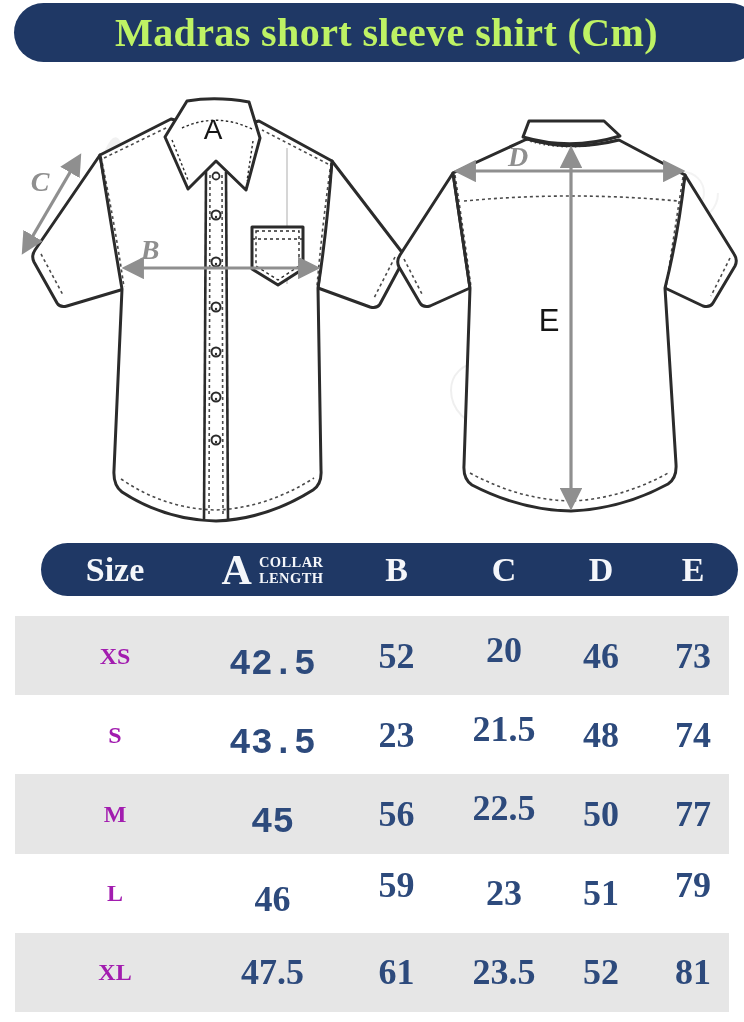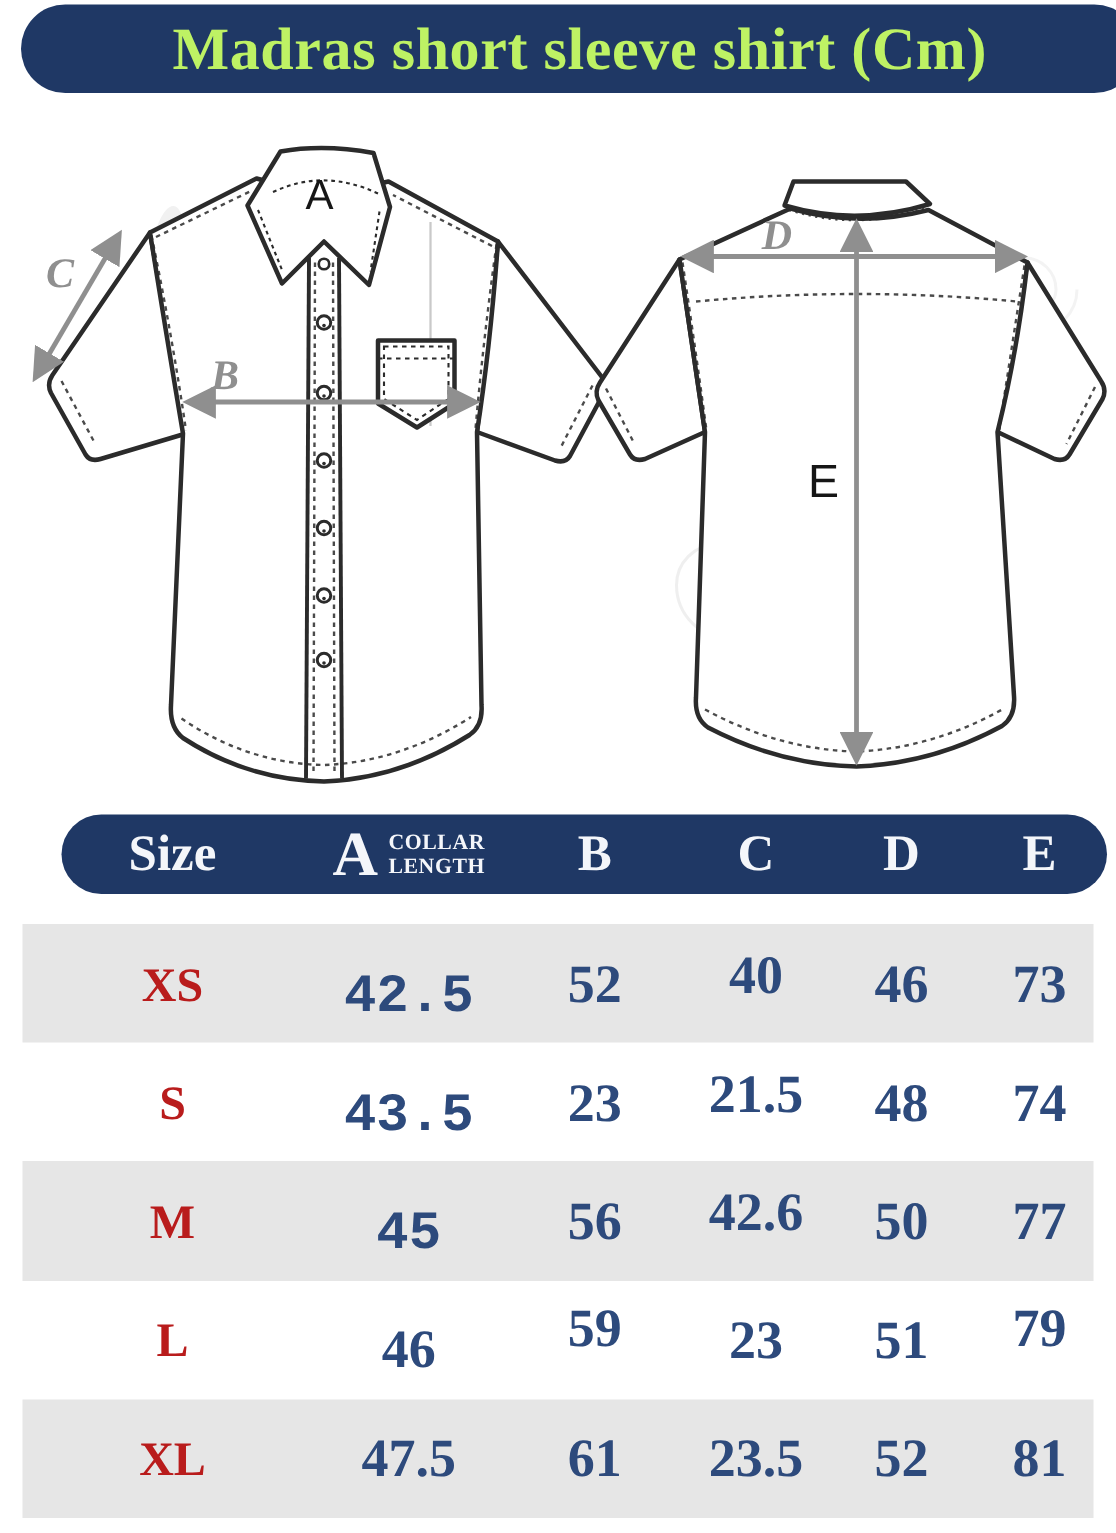--- a/index.html
+++ b/index.html
@@ -32,21 +32,21 @@
   .th{color:#F4F6FA;font-weight:700;font-size:34px;line-height:1;}
   .th-a{display:flex;align-items:center;gap:7px;}
   .th-a .big{font-size:42px;font-weight:700;}
   .th-a .note{display:flex;flex-direction:column;font-size:14.5px;
     letter-spacing:.4px;line-height:1.1;font-weight:700;transform:translateY(1px);}
   .tbody{position:absolute;left:15px;top:616px;width:714px;}
   .row{height:79.2px;}
   .row:nth-child(odd){background:#E6E6E6;}
   .cell{font-weight:700;line-height:1;}
   .cell .val{display:inline-block;}
-  .c-size{font-size:32px;color:#b91c1c;}
+  .c-size{font-size:24px;color:#a21caf;}
   .c-num{font-size:36px;color:#2D4A7C;}
   
   .row:nth-child(-n+3) .col-a .val{transform:translateY(8px);font-family:Liberation Mono, monospace;}
   .row:nth-child(-n+3) .col-c .val{transform:translateY(-6px);}
   .row:nth-child(4) .col-a .val{transform:translateY(6px);}
   .row:nth-child(4) .col-b .val,
   .row:nth-child(4) .col-e .val{transform:translateY(-8px);}
 </style>
 </head>
 <body>
@@ -178,37 +178,37 @@
     <div class="th">D</div>
     <div class="th">E</div>
   </div>
 </div>
 
 <div class="tbody">
   <div class="row grid6">
     <div class="cell c-size col-size"><span class="val">XS</span></div>
     <div class="cell c-num col-a"><span class="val">42.5</span></div>
     <div class="cell c-num col-b"><span class="val">52</span></div>
-    <div class="cell c-num col-c"><span class="val">40</span></div>
+    <div class="cell c-num col-c"><span class="val">20</span></div>
     <div class="cell c-num col-d"><span class="val">46</span></div>
     <div class="cell c-num col-e"><span class="val">73</span></div>
   </div>
   <div class="row grid6">
     <div class="cell c-size col-size"><span class="val">S</span></div>
     <div class="cell c-num col-a"><span class="val">43.5</span></div>
     <div class="cell c-num col-b"><span class="val">23</span></div>
     <div class="cell c-num col-c"><span class="val">21.5</span></div>
     <div class="cell c-num col-d"><span class="val">48</span></div>
     <div class="cell c-num col-e"><span class="val">74</span></div>
   </div>
   <div class="row grid6">
     <div class="cell c-size col-size"><span class="val">M</span></div>
     <div class="cell c-num col-a"><span class="val">45</span></div>
     <div class="cell c-num col-b"><span class="val">56</span></div>
-    <div class="cell c-num col-c"><span class="val">42.6</span></div>
+    <div class="cell c-num col-c"><span class="val">22.5</span></div>
     <div class="cell c-num col-d"><span class="val">50</span></div>
     <div class="cell c-num col-e"><span class="val">77</span></div>
   </div>
   <div class="row grid6">
     <div class="cell c-size col-size"><span class="val">L</span></div>
     <div class="cell c-num col-a"><span class="val">46</span></div>
     <div class="cell c-num col-b"><span class="val">59</span></div>
     <div class="cell c-num col-c"><span class="val">23</span></div>
     <div class="cell c-num col-d"><span class="val">51</span></div>
     <div class="cell c-num col-e"><span class="val">79</span></div>

